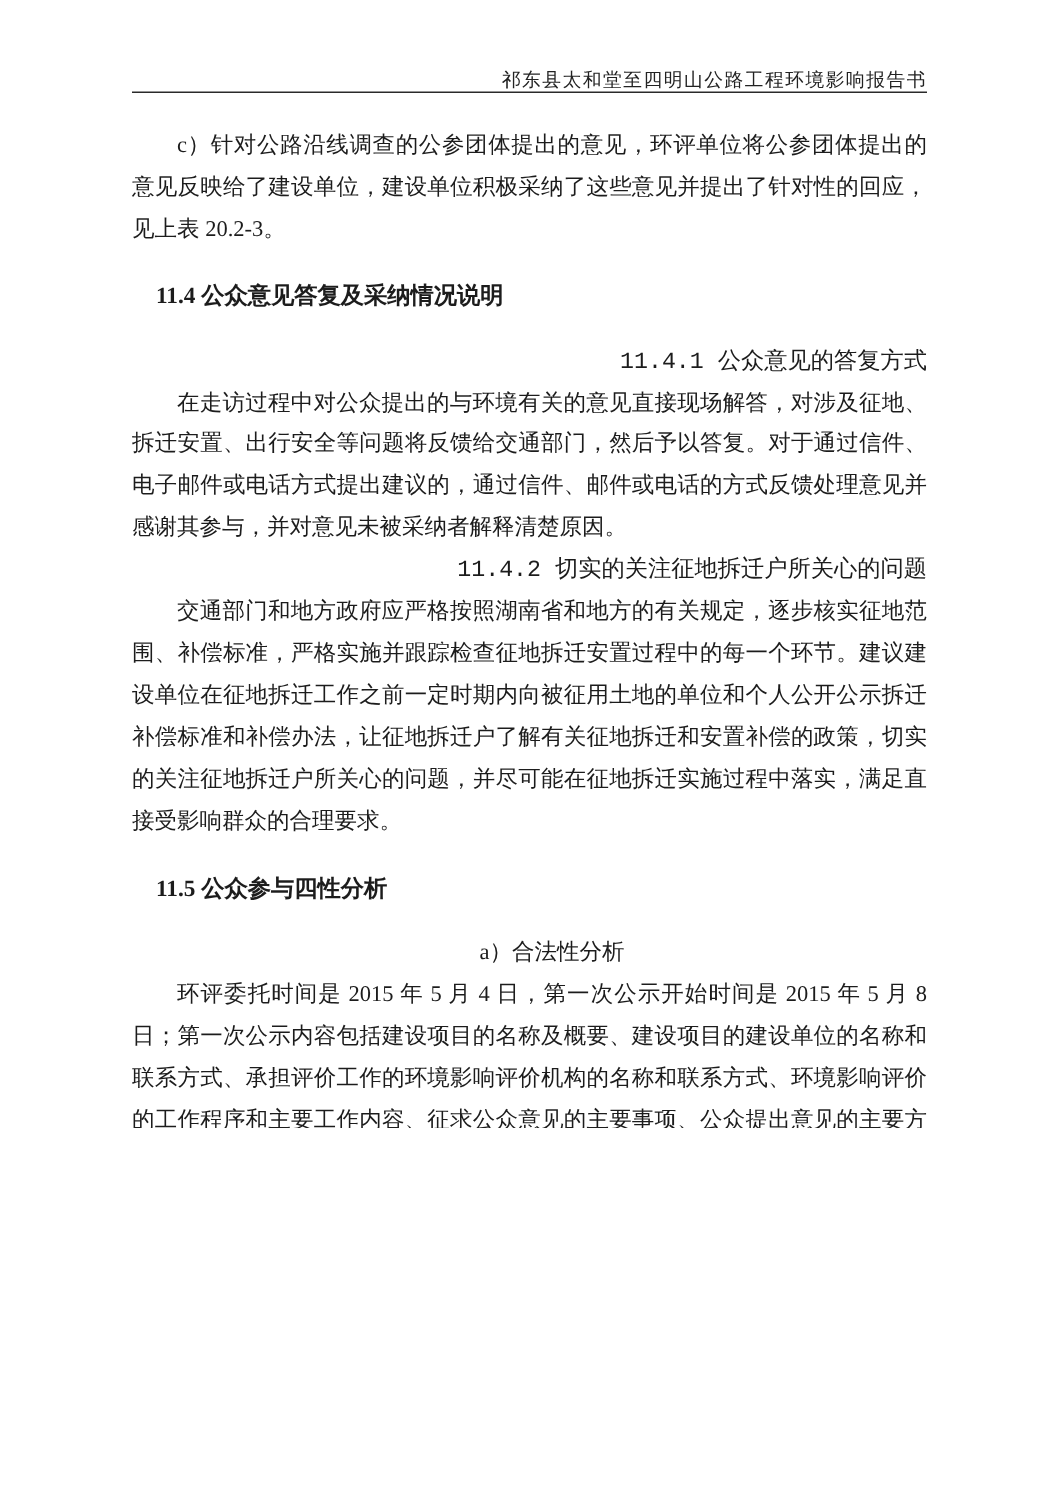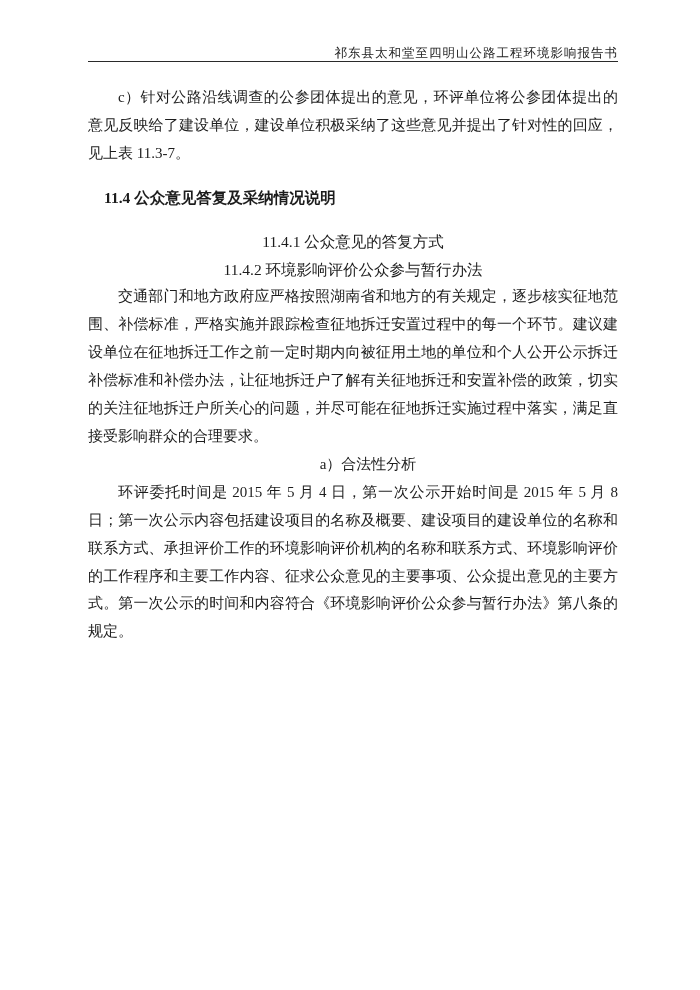--- a/index.html
+++ b/index.html
@@ -56,22 +56,23 @@
     margin: 16px;
     font-size: 15.5px;
     font-weight: 700;
     text-align: left;
     line-height: 27.9px;
   }
   .h-reg {
     margin: 0;
     font-size: 15.5px;
     font-weight: 400;
-    text-align: center;
+    text-align: right;
     line-height: 27.9px;
+    font-family: Liberation Mono, monospace;
   }
   .page-footer {
     position: absolute;
     left: 0;
     right: 0;
     top: 920px;
     text-align: left;
     font-size: 13px;
     color: #222222;
   }
@@ -81,31 +82,33 @@
 
 <div class="page">
 
   <div class="page-header">
     <span>祁东县太和堂至四明山公路工程环境影响报告书</span>
   </div>
 
   <div class="header-rule"></div>
 
   <main class="content">
-    <p class="para">c）针对公路沿线调查的公参团体提出的意见，环评单位将公参团体提出的意见反映给了建设单位，建设单位积极采纳了这些意见并提出了针对性的回应，见上表 11.3-7。</p>
+    <p class="para">c）针对公路沿线调查的公参团体提出的意见，环评单位将公参团体提出的意见反映给了建设单位，建设单位积极采纳了这些意见并提出了针对性的回应，见上表 20.2-3。</p>
 
     <h2 class="h-bold">11.4  公众意见答复及采纳情况说明</h2>
 
     <h3 class="h-reg">11.4.1  公众意见的答复方式</h3>
 
+    <p class="para">在走访过程中对公众提出的与环境有关的意见直接现场解答，对涉及征地、拆迁安置、出行安全等问题将反馈给交通部门，然后予以答复。对于通过信件、电子邮件或电话方式提出建议的，通过信件、邮件或电话的方式反馈处理意见并感谢其参与，并对意见未被采纳者解释清楚原因。</p>
 
-    <h3 class="h-reg">11.4.2  环境影响评价公众参与暂行办法</h3>
+    <h3 class="h-reg">11.4.2  切实的关注征地拆迁户所关心的问题</h3>
 
     <p class="para">交通部门和地方政府应严格按照湖南省和地方的有关规定，逐步核实征地范围、补偿标准，严格实施并跟踪检查征地拆迁安置过程中的每一个环节。建议建设单位在征地拆迁工作之前一定时期内向被征用土地的单位和个人公开公示拆迁补偿标准和补偿办法，让征地拆迁户了解有关征地拆迁和安置补偿的政策，切实的关注征地拆迁户所关心的问题，并尽可能在征地拆迁实施过程中落实，满足直接受影响群众的合理要求。</p>
 
+    <h2 class="h-bold">11.5  公众参与四性分析</h2>
 
     <p class="sub-item">a）合法性分析</p>
 
     <p class="para">环评委托时间是 2015 年 5 月 4 日，第一次公示开始时间是 2015 年 5 月 8 日；第一次公示内容包括建设项目的名称及概要、建设项目的建设单位的名称和联系方式、承担评价工作的环境影响评价机构的名称和联系方式、环境影响评价的工作程序和主要工作内容、征求公众意见的主要事项、公众提出意见的主要方式。第一次公示的时间和内容符合《环境影响评价公众参与暂行办法》第八条的规定。</p>
 
   </main>
 
   <div class="page-footer">
     <span>200</span>
   </div>

